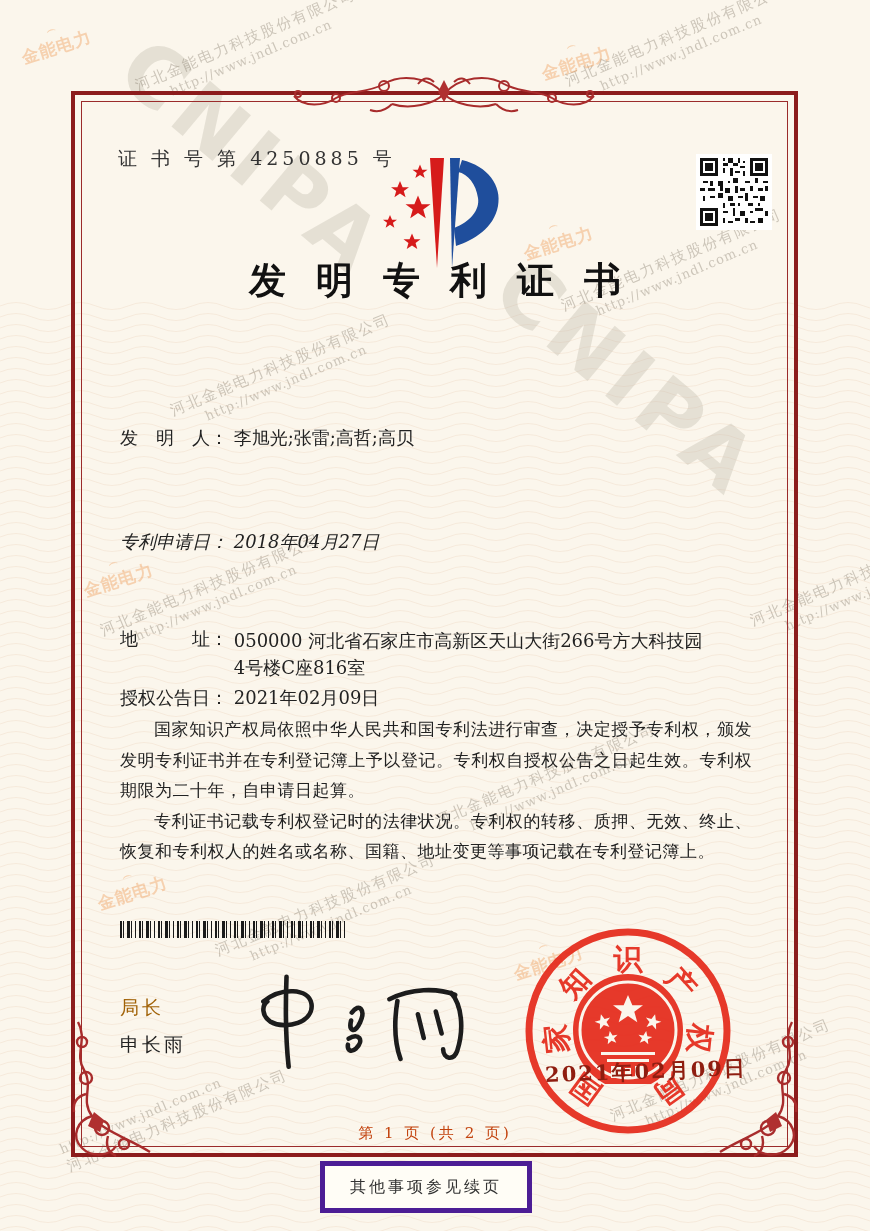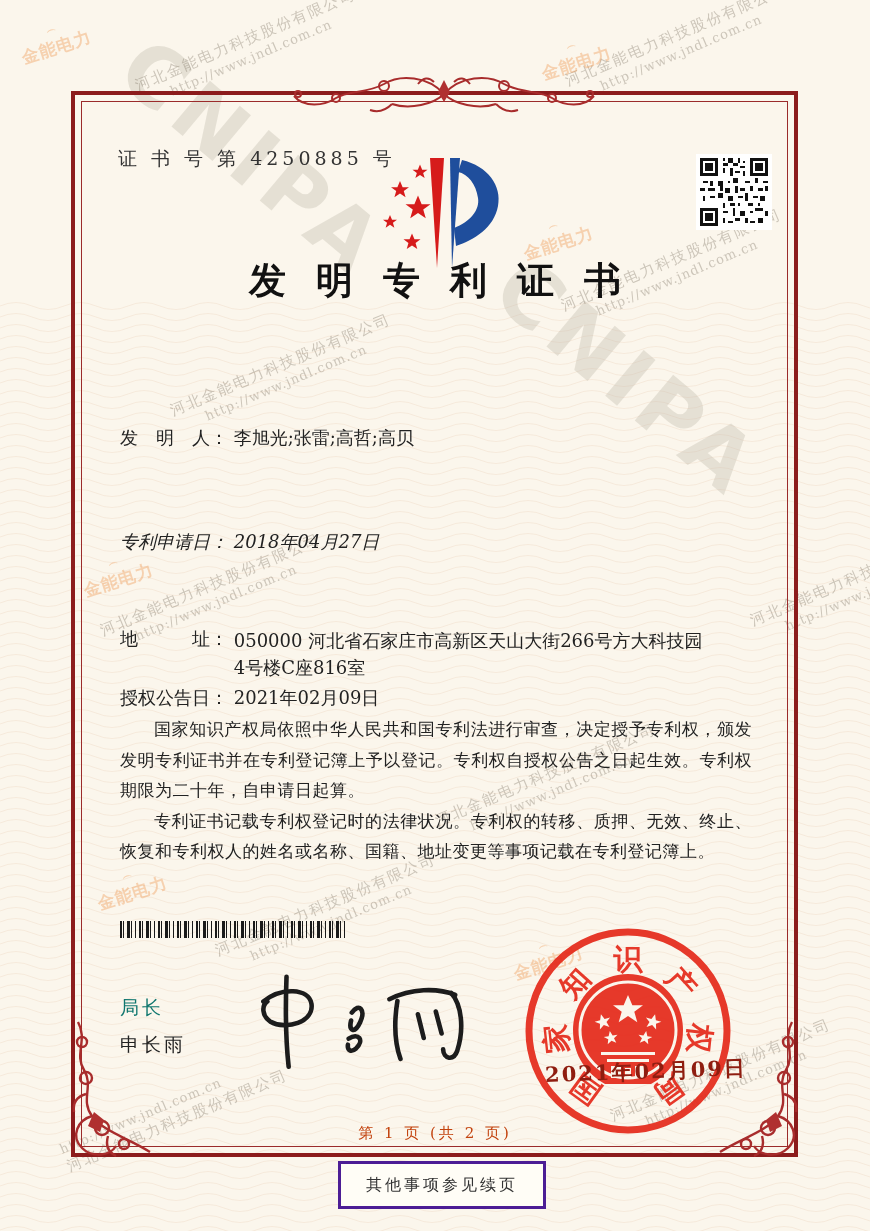--- a/index.html
+++ b/index.html
@@ -36,36 +36,36 @@
   .addr .val{white-space:normal;width:540px;line-height:27px;}
   .pair2{position:absolute;left:335px;top:0;}
   .paras{position:absolute;left:120px;top:714px;width:632px;font-size:17px;
          line-height:30.5px;letter-spacing:.5px;color:#222;text-align:justify;}
   .paras p{margin:0;text-indent:2em;}
   .barcode{position:absolute;left:120px;top:921px;width:228px;height:17px;
     background:repeating-linear-gradient(90deg,#1a1a1a 0 2px,transparent 2px 3px,
       #1a1a1a 3px 4px,transparent 4px 7px,#1a1a1a 7px 10px,transparent 10px 11px,
       #1a1a1a 11px 12px,transparent 12px 15px,#1a1a1a 15px 16px,transparent 16px 19px);}
   .signer-title{position:absolute;left:120px;top:995px;font-size:19px;letter-spacing:3px;
-                font-family:Liberation Sans, sans-serif;color:#0f766e;}
+                font-family:Liberation Sans, sans-serif;color:#a16207;}
   .signer-name{position:absolute;left:120px;top:1032px;font-size:19px;letter-spacing:3px;
                font-family:"DejaVu Sans","Liberation Sans",sans-serif;color:#222;}
   .signature{position:absolute;left:252px;top:968px;transform:rotate(-2deg);}
   
   .seal{position:absolute;left:523px;top:926px;width:210px;height:210px;opacity:.92;}
   .seal-ring{position:absolute;left:0;top:0;width:210px;height:210px;}
   .seal-char{position:absolute;left:90px;top:90px;width:30px;height:30px;text-align:center;
              font-size:29px;font-weight:bold;color:#e5291a;line-height:30px;}
   .seal-date{position:absolute;left:545px;top:1057px;width:230px;font-size:21px;
              color:#8f1d10;letter-spacing:2px;transform:rotate(-2deg);font-weight:bold;
              white-space:nowrap;}
   .pageinfo{position:absolute;left:0;top:1124px;width:870px;text-align:center;
             font-size:15px;letter-spacing:3px;color:#c2410c;}
-  .note{position:absolute;left:338px;top:1161px;width:202px;height:42px;background:#fffdf6;
-        border:3px solid #4c1d95;display:flex;align-items:center;justify-content:center;
+  .note{position:absolute;left:320px;top:1161px;width:202px;height:42px;background:#fffdf6;
+        border:5px solid #4c1d95;display:flex;align-items:center;justify-content:center;
         font-size:16px;letter-spacing:3px;color:#333;text-align:right;}
 </style>
 </head>
 <body>
 
 <div id="page">
 
   <svg class="waves" style="top:300px;height:931px;opacity:.55;" width="870" height="931">
     <defs>
       <pattern id="wavep" width="64" height="11" patternUnits="userSpaceOnUse">

